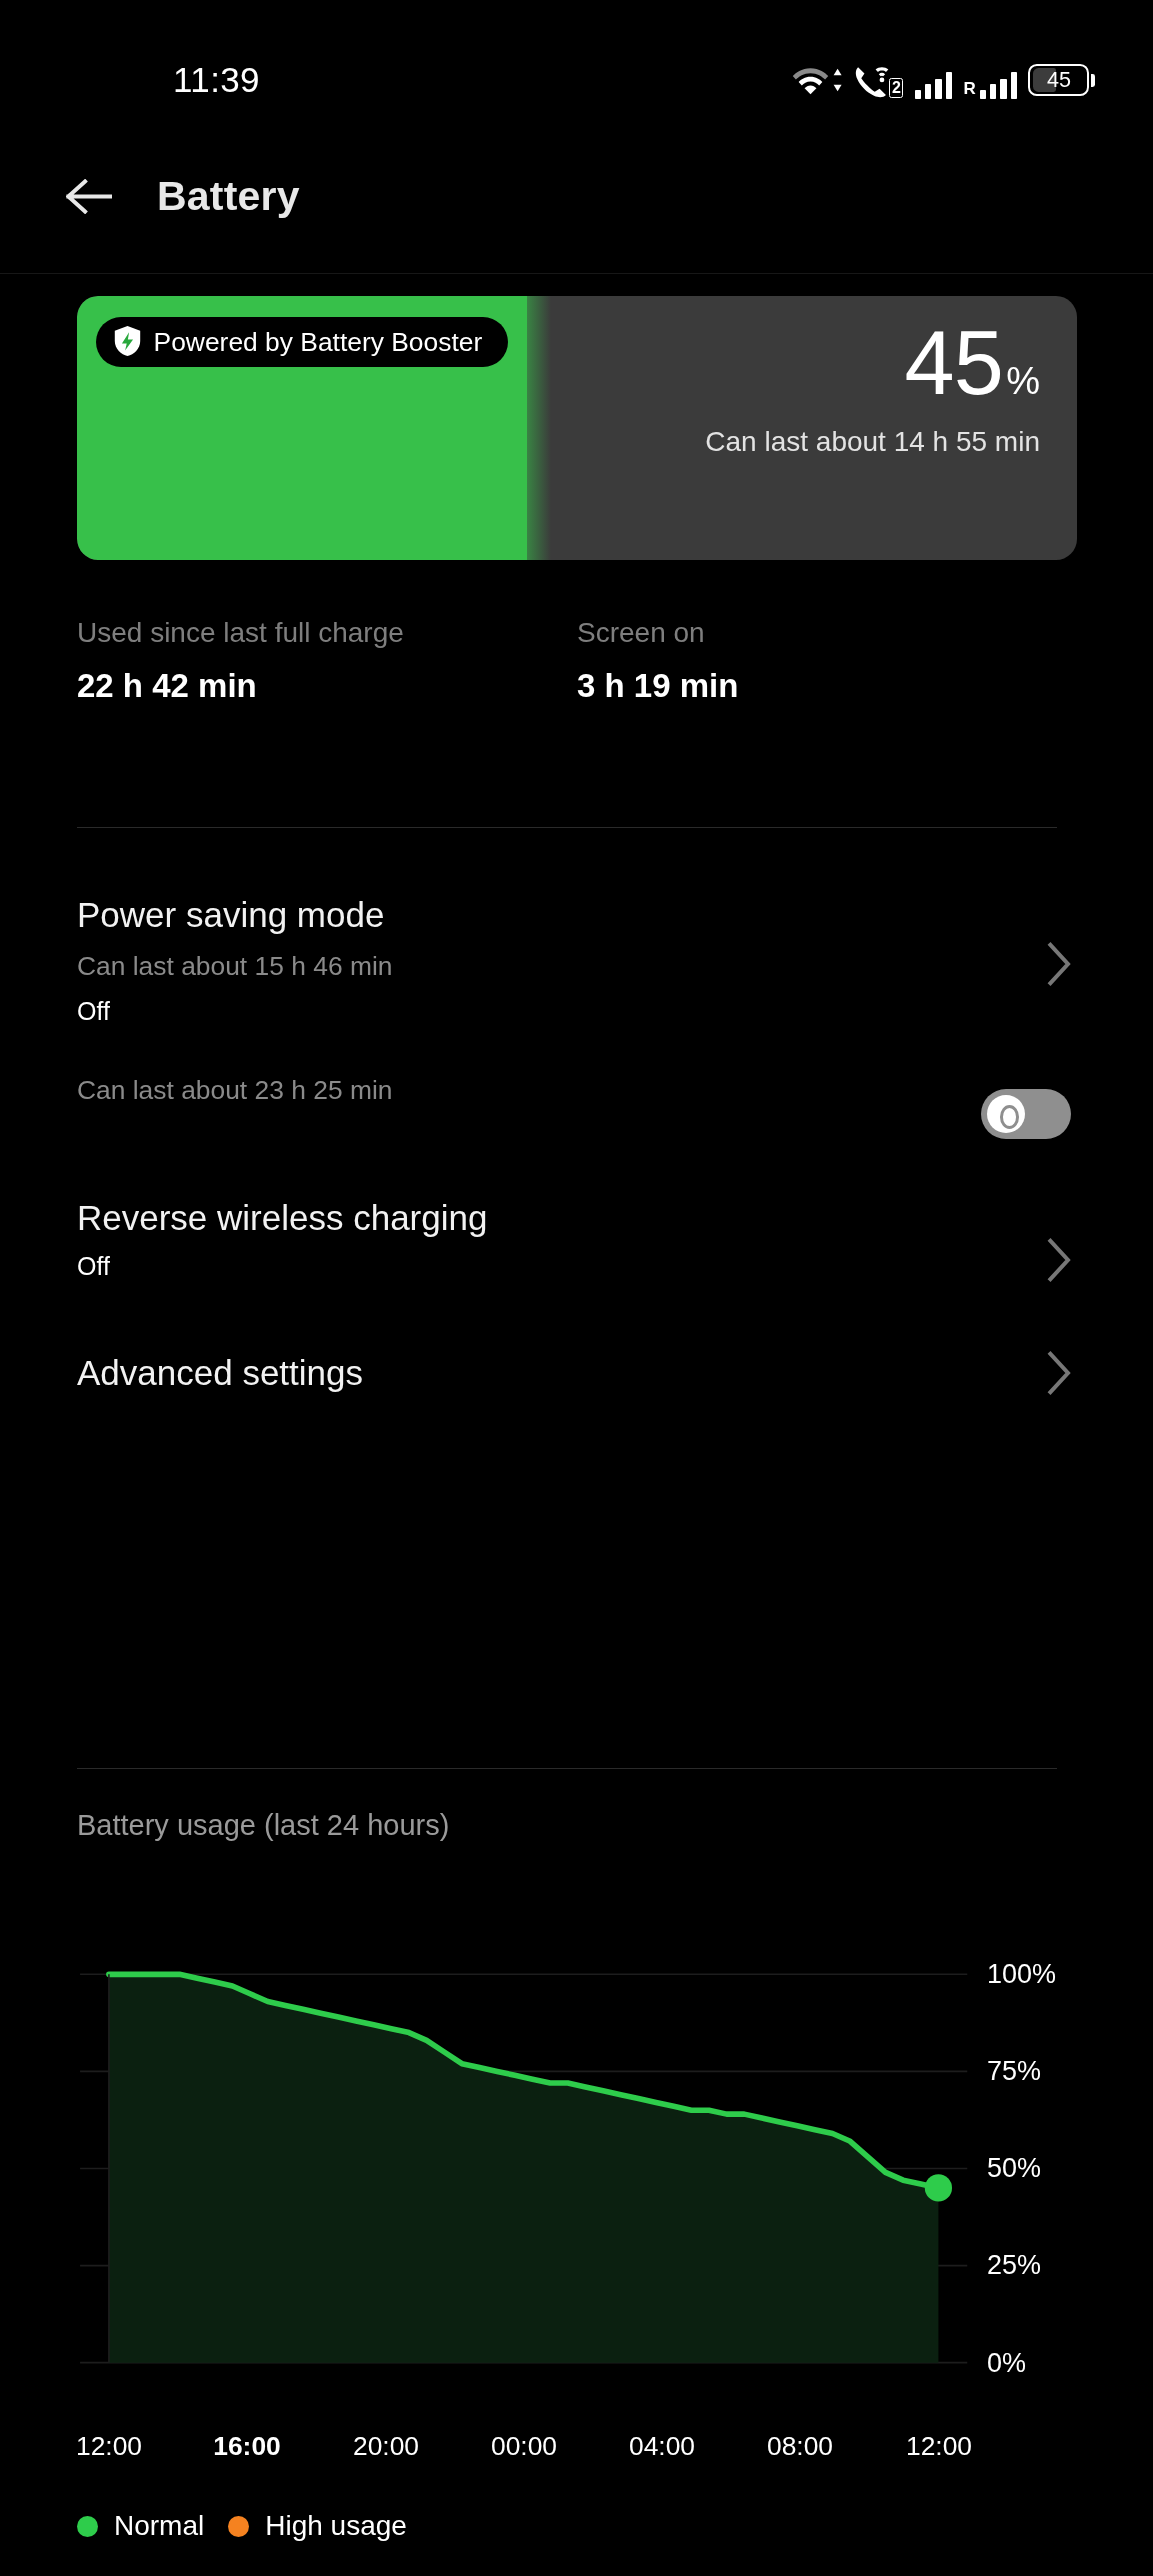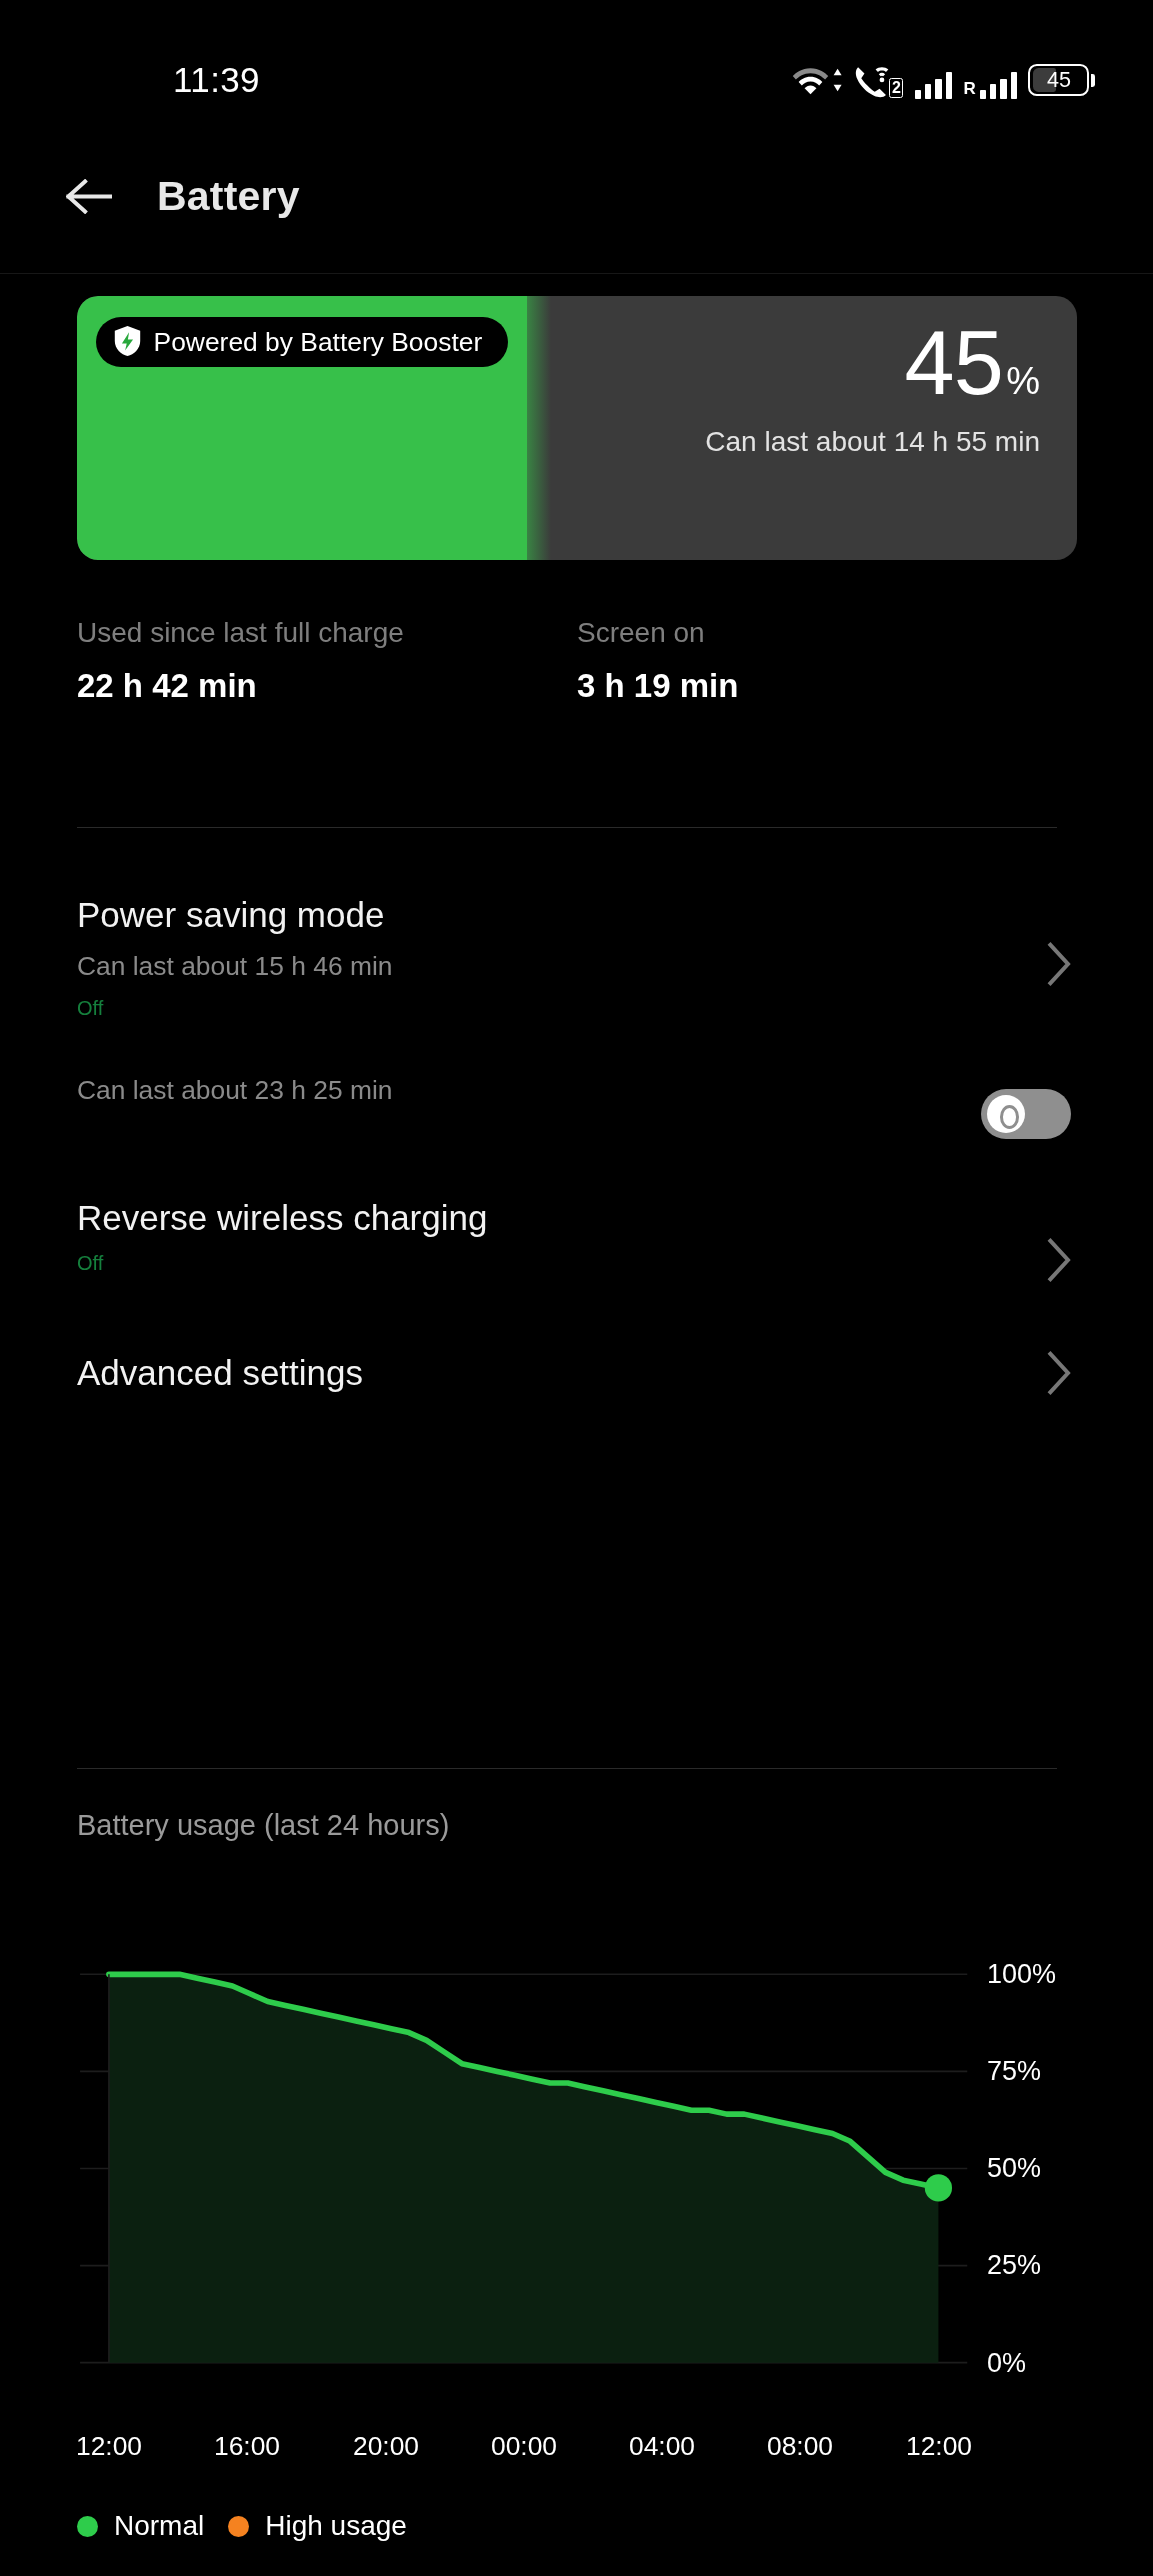--- a/index.html
+++ b/index.html
@@ -134,21 +134,21 @@
   
   .rows { position:absolute; left:0; top:873px; width:1153px; }
   .row {
     position:relative; padding:0 77px;
     display:flex; align-items:center;
     min-height:96px;
   }
   .row-main { flex:1; }
   .row-title { color:#f2f2f2; font-size:35px; font-weight:400; }
   .row-sub { color:#8a8a8a; font-size:26.4px; margin-top:16px; }
-  .row-state { color:#15803d; font-size:20px; margin-top:14.4px; }
+  .row-state { color:#ffffff; font-size:25px; margin-top:14.4px; }
   .chev { width:32px; height:48px; flex:0 0 32px; margin-left:16px; }
 
   .r1 { height:160px; align-items:flex-start; padding-top:22.4px; }
   .r2 { height:136px; align-items:flex-start; padding-top:26px; }
   .r3 { height:152px; align-items:flex-start; padding-top:29px; }
   .r4 { height:104px; align-items:center; }
 
   .r1 .chev, .r3 .chev, .r4 .chev { align-self:center; }
 
   .toggle {
@@ -363,21 +363,21 @@
       <div class="ylab" style="top: 465px;">0%</div>
       <div class="ylab" style="top: 367px;">25%</div>
       <div class="ylab" style="top: 270px;">50%</div>
       <div class="ylab" style="top: 173px;">75%</div>
       <div class="ylab" style="top: 76px;">100%</div>
     </div>
 </div>
 
 <div class="xlabs" id="xlabels">
     <div class="xlab" style="left: 109px;">12:00</div>
-    <div class="xlab" style="left: 247px;">16:00</div>
+    <div class="xlab" style="left: 247px; font-weight: bold;">16:00</div>
     <div class="xlab" style="left: 386px;">20:00</div>
     <div class="xlab" style="left: 524px;">00:00</div>
     <div class="xlab" style="left: 662px;">04:00</div>
     <div class="xlab" style="left: 800px;">08:00</div>
     <div class="xlab" style="left: 939px;">12:00</div>
   </div>
 
 <div class="legend" id="legend">
     <div class="leg-item">
       <span class="leg-dot" style="background: rgb(46, 204, 75);"></span>

